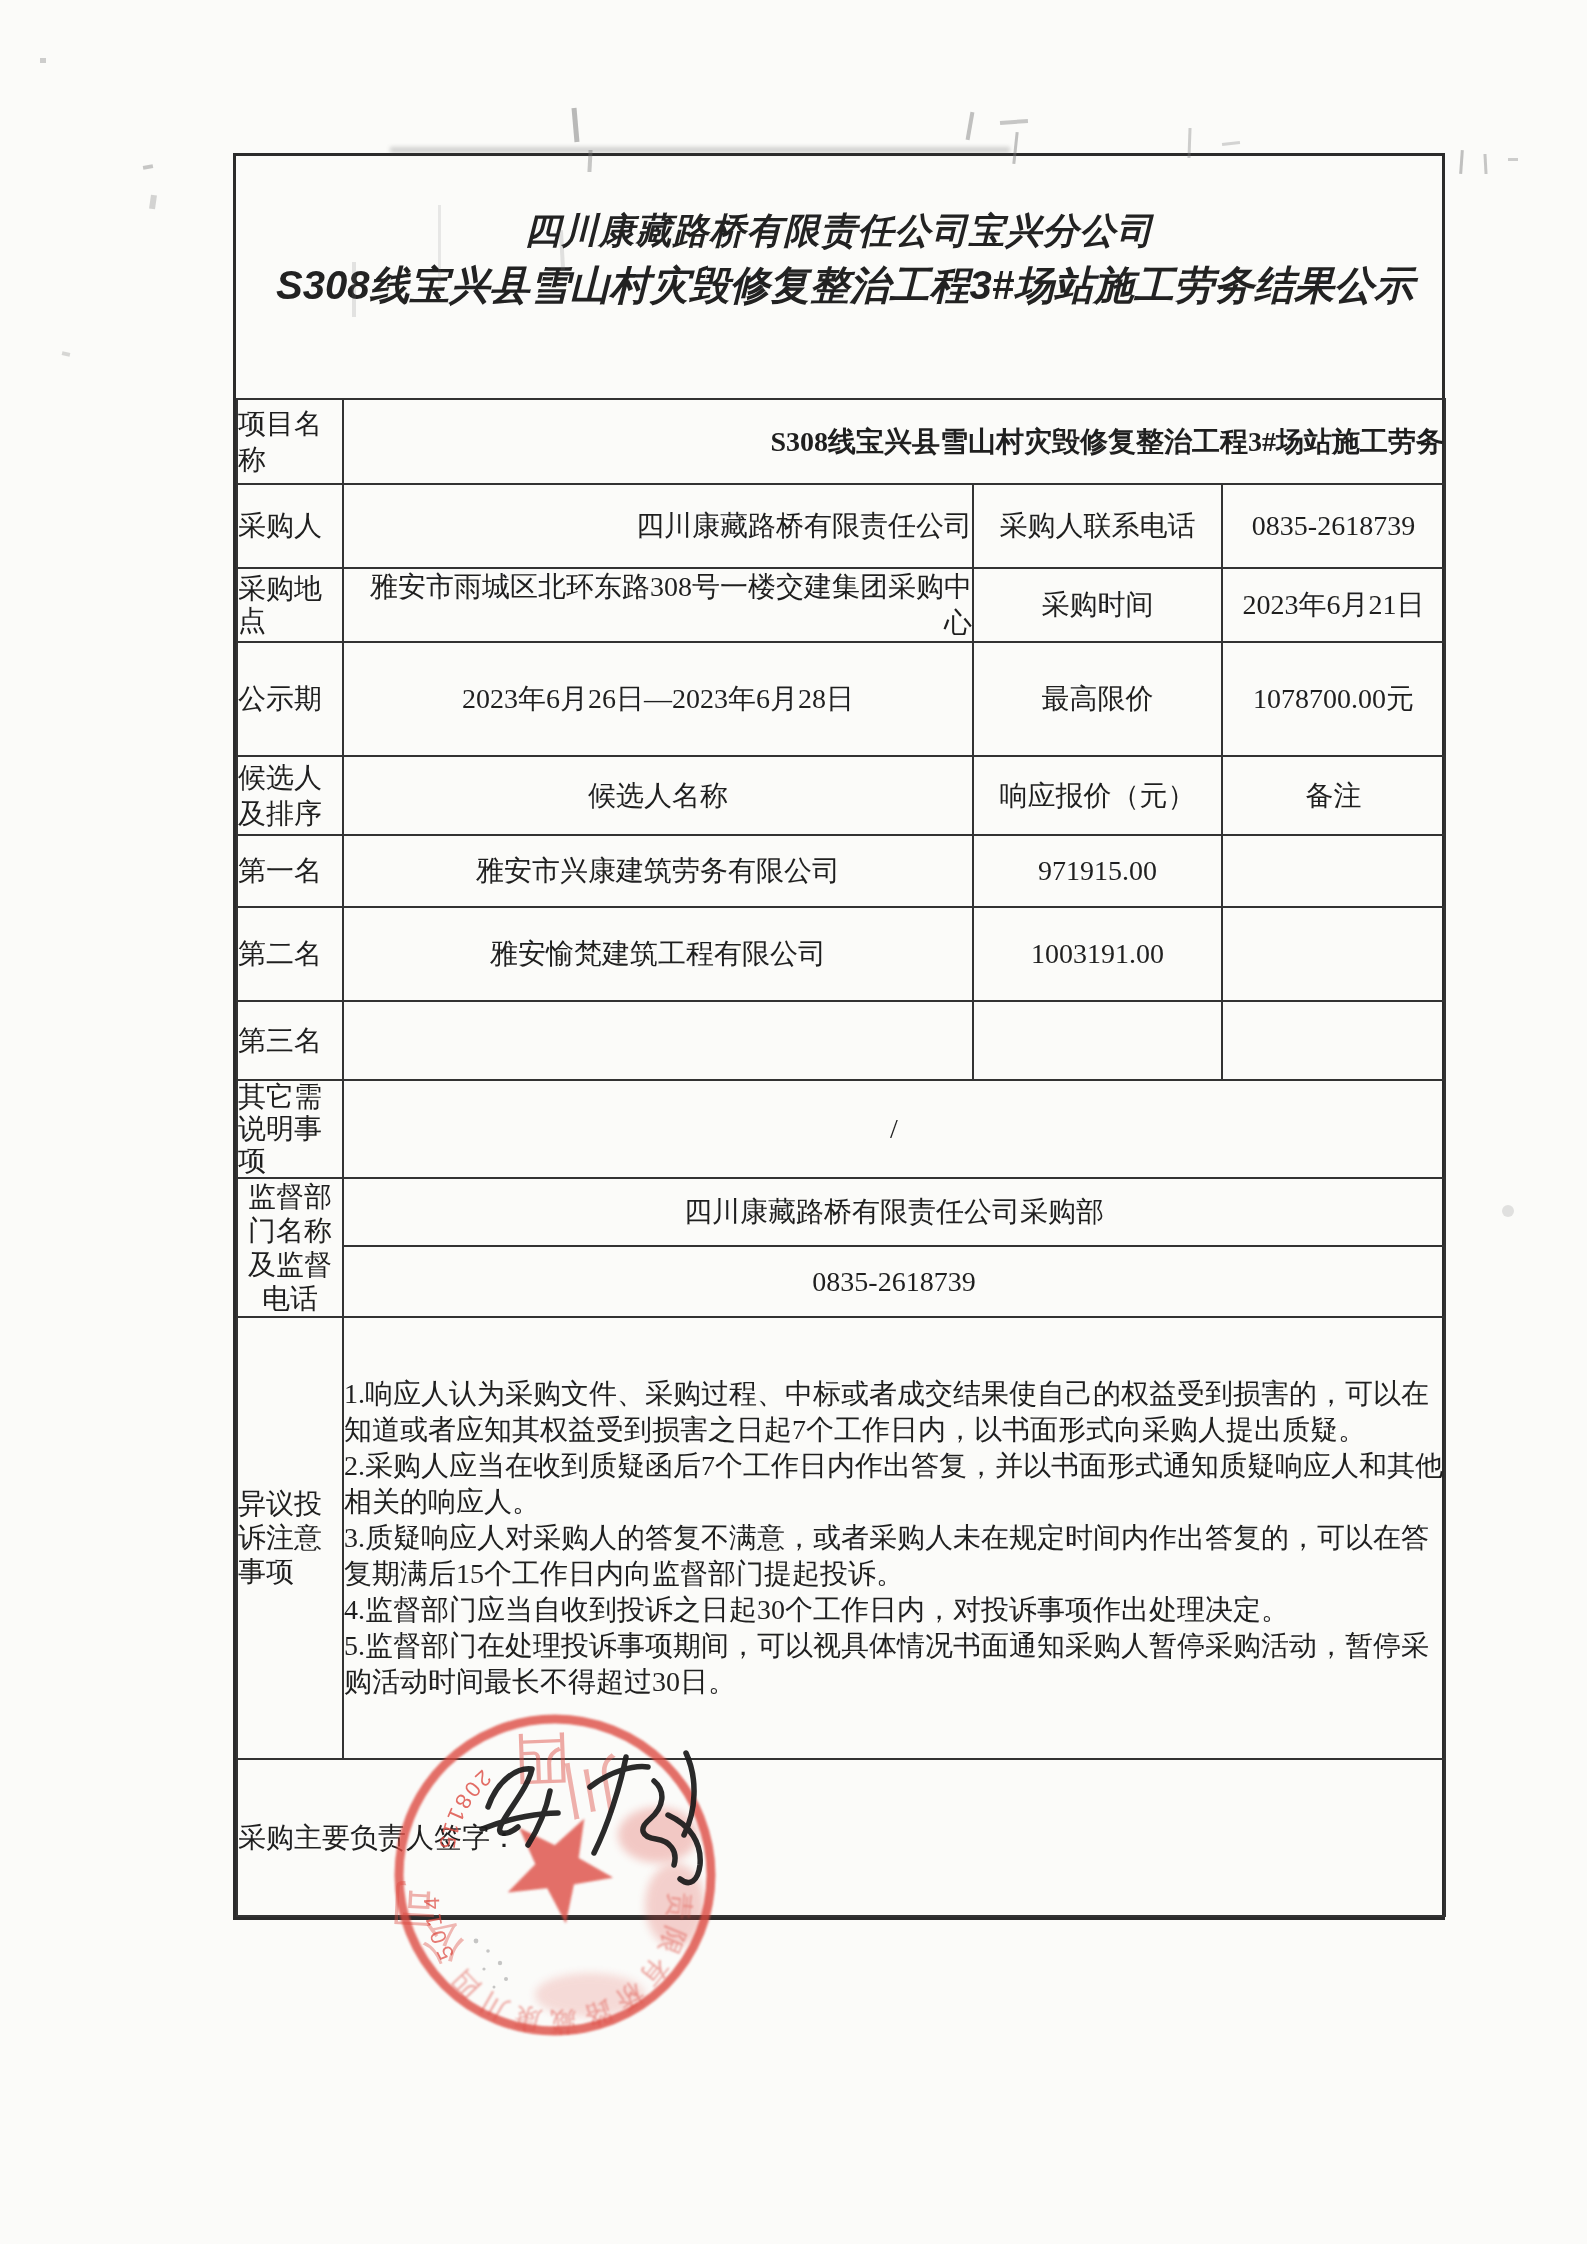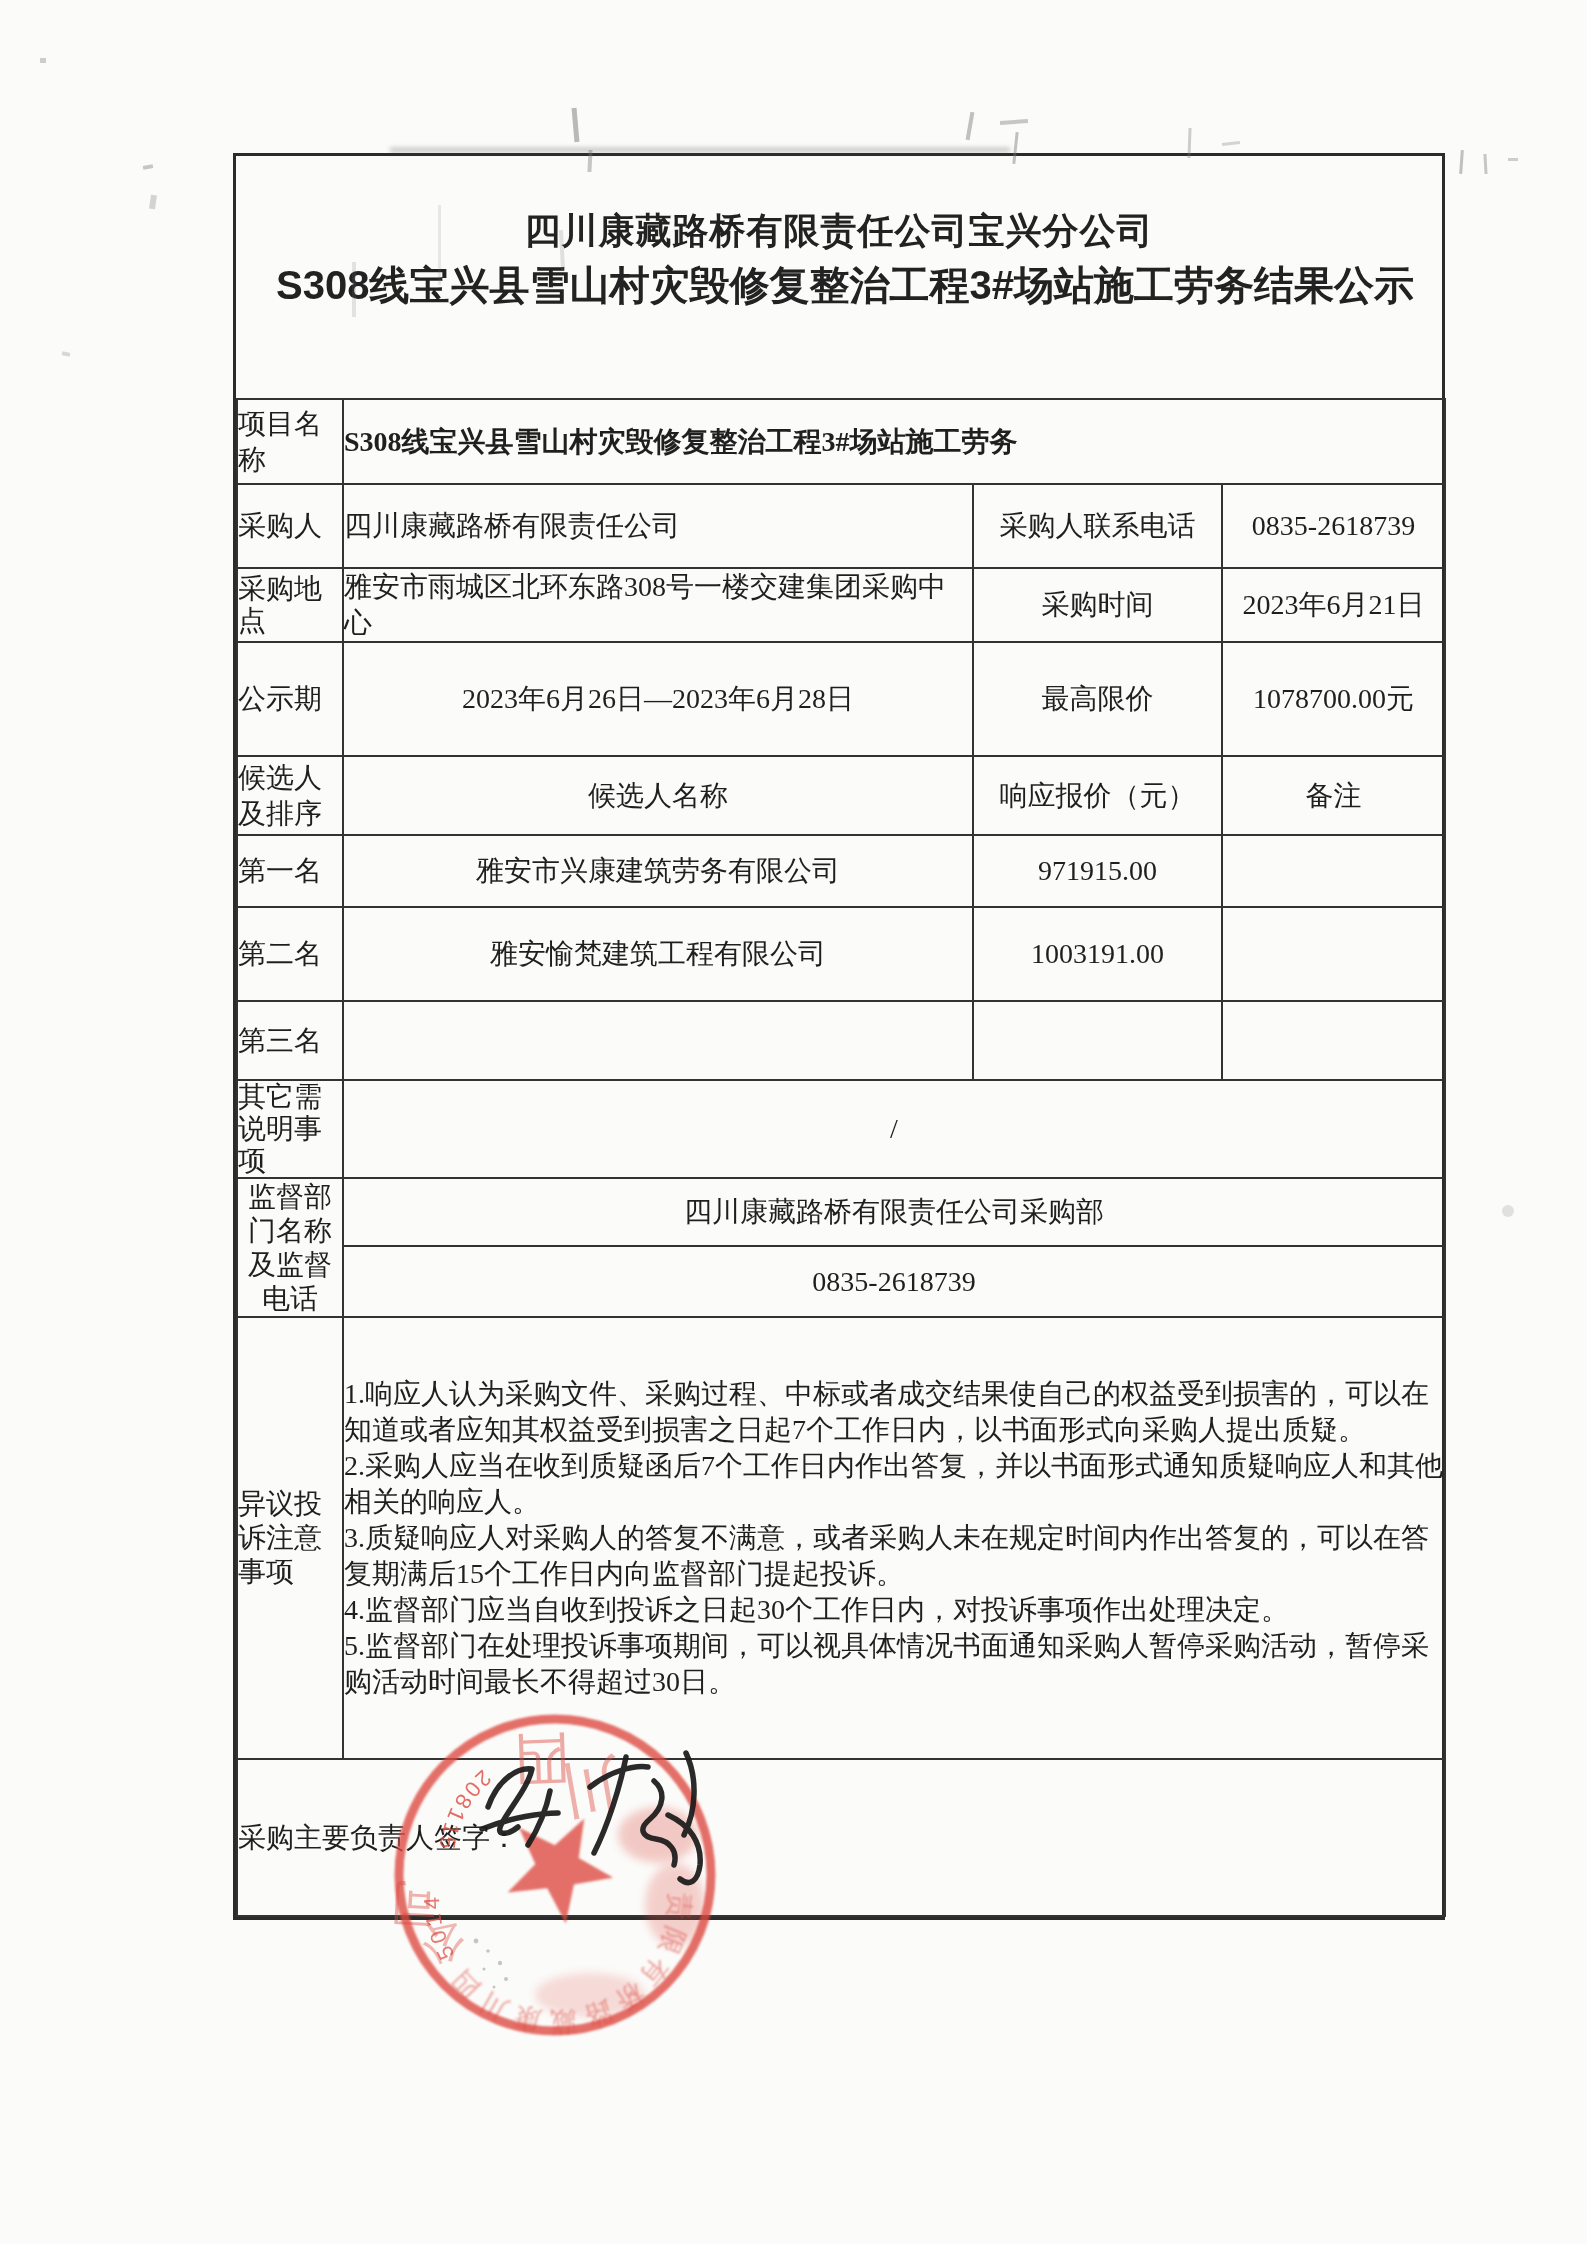--- a/index.html
+++ b/index.html
@@ -6,40 +6,40 @@
   body{
     width:1587px;height:2244px;position:relative;overflow:hidden;
     background:#fbfbf9;
     font-family:"Liberation Serif","DejaVu Serif",serif;
     color:#1f1f1f;
   }
   .frame{
     position:absolute;left:233px;top:153px;width:1212px;
     border:3px solid #2b2b2b;box-sizing:border-box;background:transparent;
   }
-  .titleblock{height:192px;padding-top:50px;box-sizing:content-box;}
+  .titleblock{height:192px;padding-top:50px;box-sizing:content-box;font-style:italic;}
   .t1{
     text-align:center;font-family:"Liberation Sans","DejaVu Sans",sans-serif;
     font-weight:700;font-size:36px;line-height:50px;letter-spacing:1px;color:#222;
   }
   .t2{
     text-align:center;font-family:"Liberation Sans","DejaVu Sans",sans-serif;
     font-weight:700;font-size:40px;line-height:58px;color:#222;margin-left:12px;
   }
   table.doc{
     width:100%;border-collapse:collapse;table-layout:fixed;
   }
   table.doc td{
     border:2px solid #333;vertical-align:middle;
     font-size:28px;line-height:36px;color:#1f1f1f;
     padding:0;box-sizing:border-box;overflow:hidden;
   }
   td.lab{text-align:left;padding-left:8px;padding-right:4px;margin-left:16px;}
   td.lab-c{text-align:center;padding-left:4px;padding-right:4px;}
-  td.vleft{text-align:left;padding-left:10px;padding-right:8px;margin-left:40px;}
+  td.vleft{text-align:right;padding-left:10px;padding-right:8px;margin-left:40px;}
   td.cent{text-align:center;}
   .bold{font-weight:700;}
   td.complaint-cell{
     font-size:25px;line-height:30px;text-align:left;
     padding-left:12px;padding-right:8px;vertical-align:middle;
   }
   td.sig-cell{text-align:left;padding-left:16px;font-size:29px;}
   
   .noise{position:absolute;background:#777;}
   .stampwrap{position:absolute;left:250px;top:1695px;width:760px;height:500px;pointer-events:none;}

